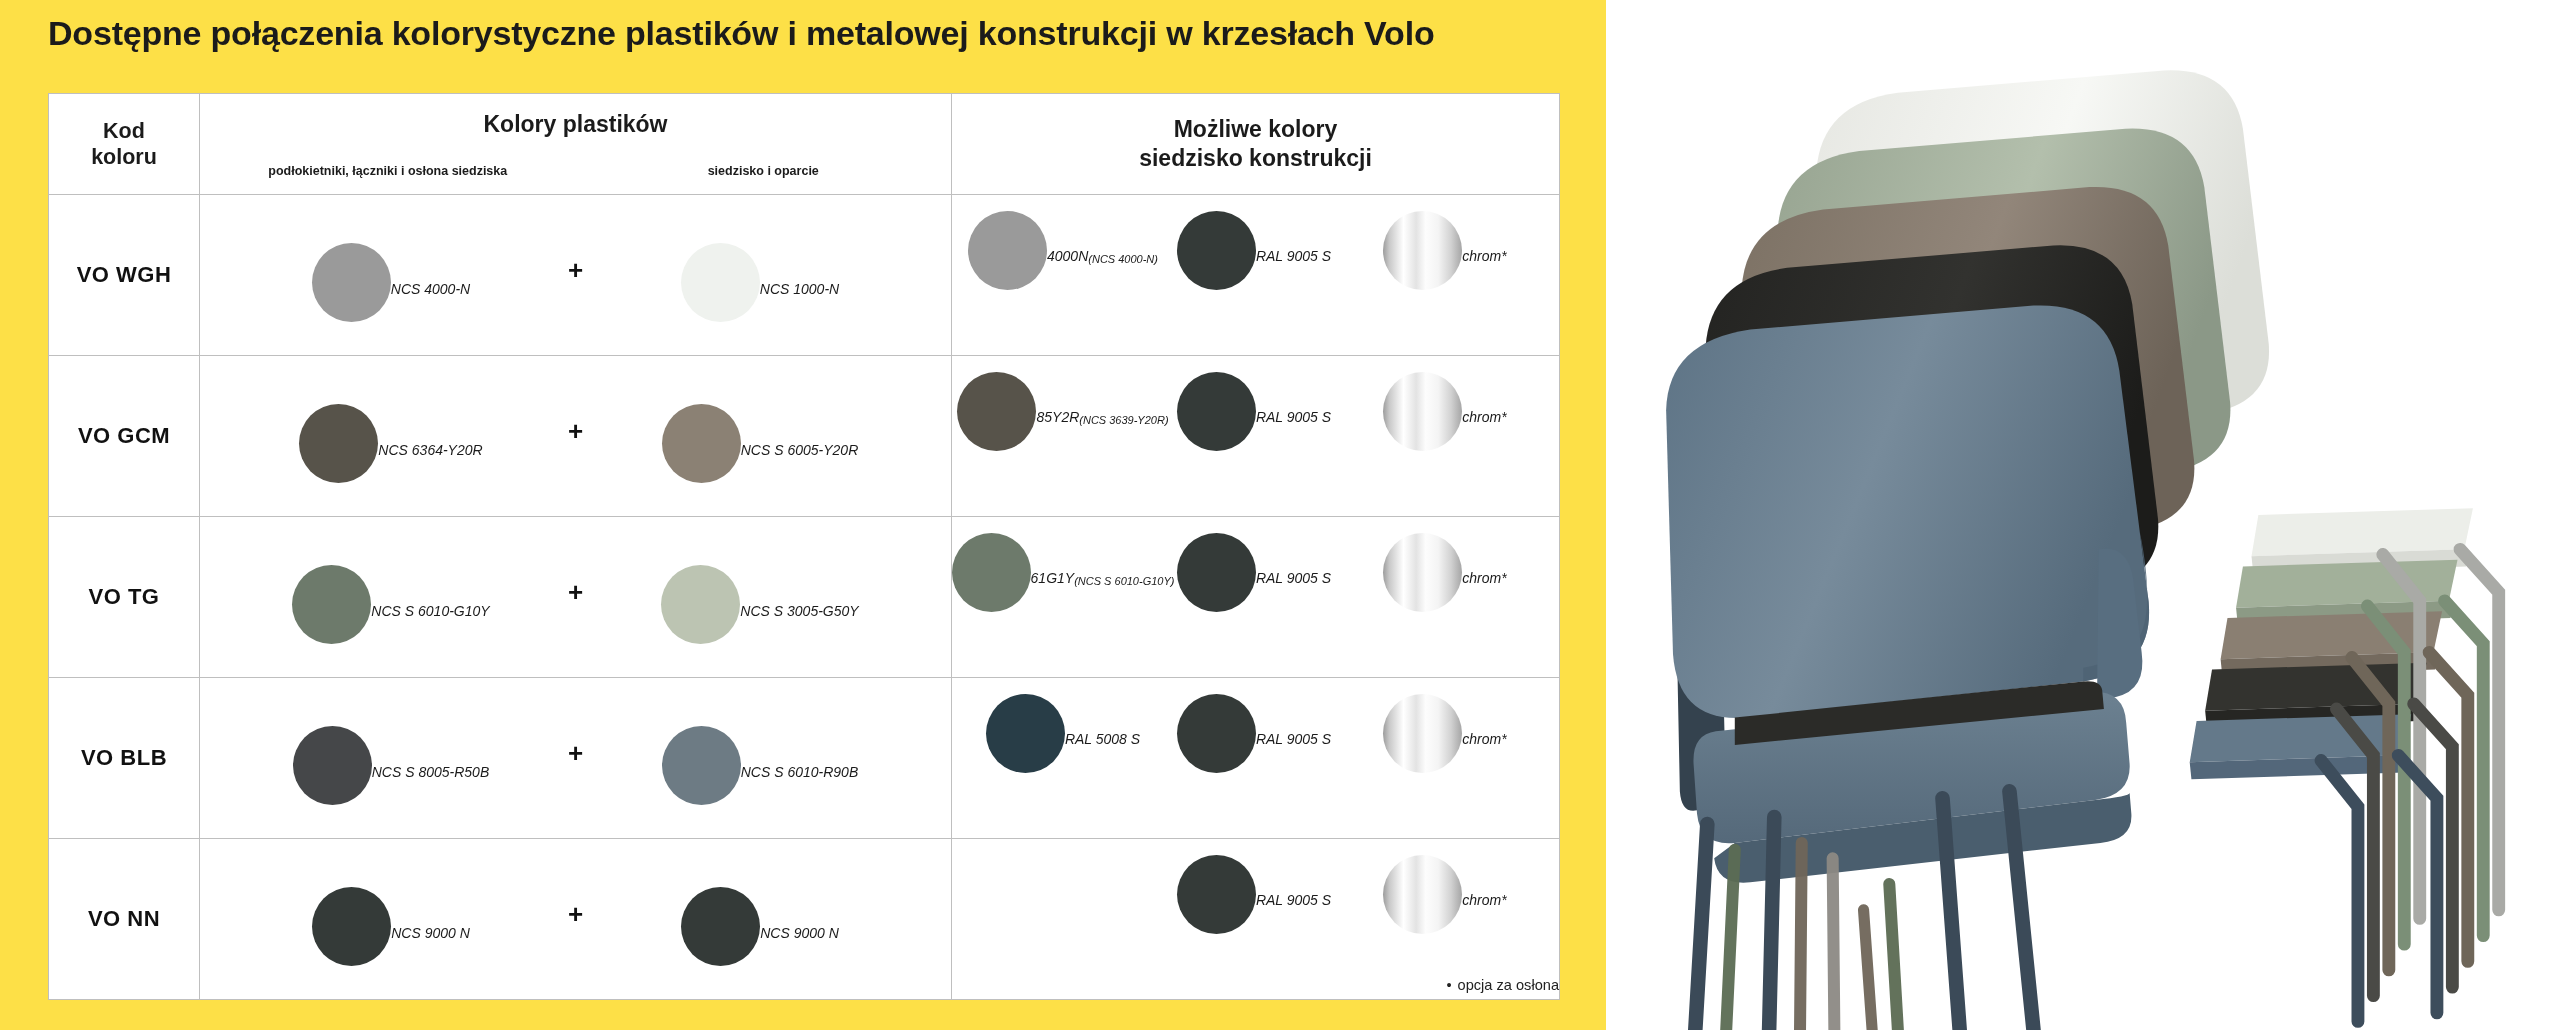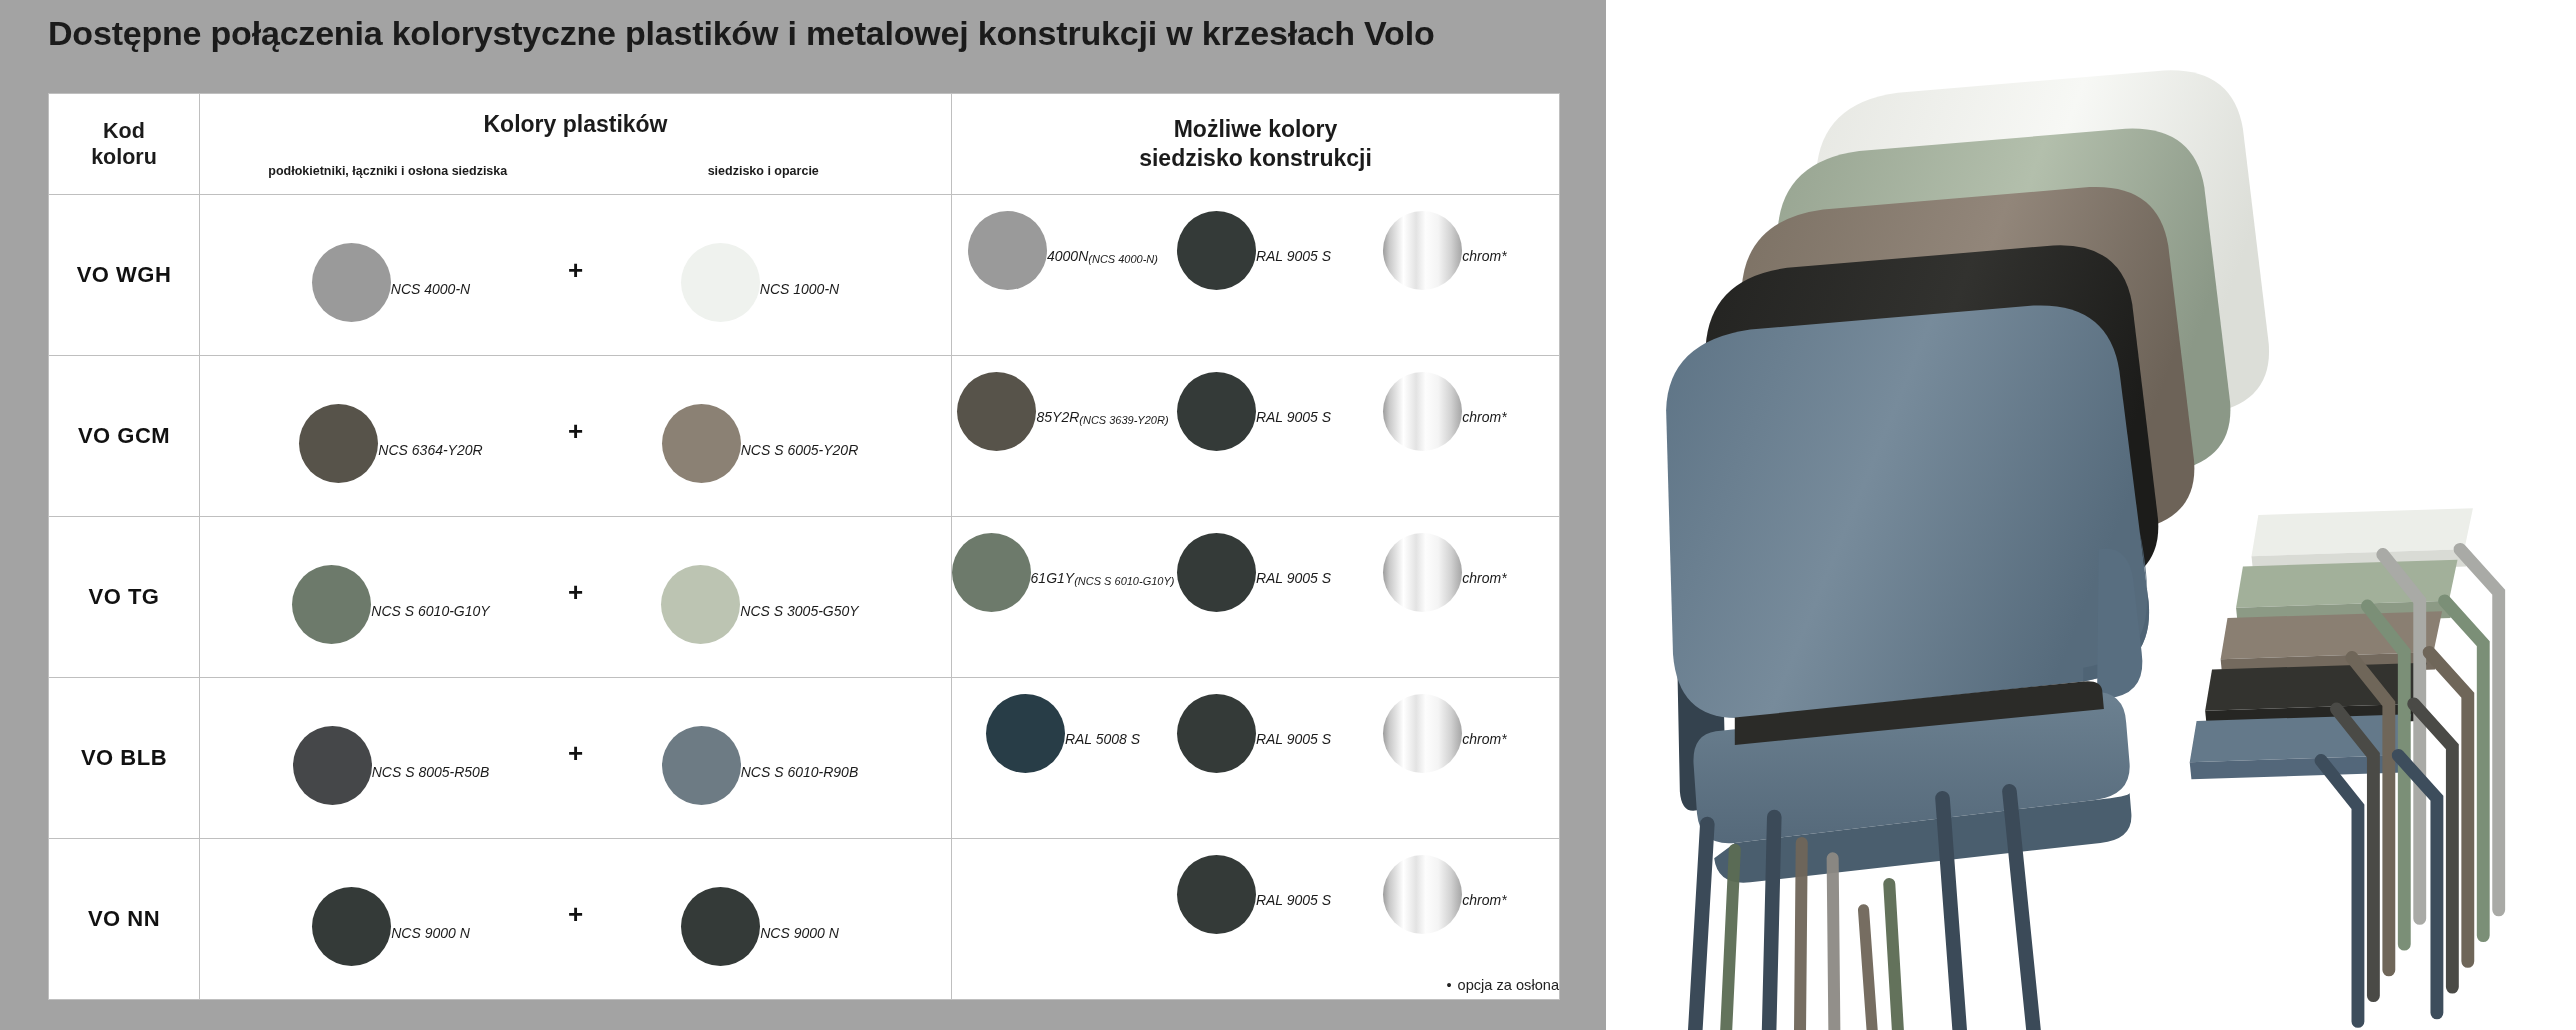--- a/index.html
+++ b/index.html
@@ -4,21 +4,21 @@
 <title>Volo</title>
 <style>
   * { box-sizing: border-box; }
   html, body {
     margin: 0; padding: 0;
     width: 2576px; height: 1030px;
     background: #ffffff;
     font-family: "Liberation Sans", sans-serif;
     overflow: hidden;
   }
-  .page { position: relative; width: 2576px; height: 1030px; background:#a3a3a3; }
+  .page { position: relative; width: 2576px; height: 1030px; background:#fde047; }
 
   
   .title {
     position: absolute;
     left: 48px; top: 13.7px;
     font-size: 34px;
     font-weight: bold;
     color: #1b1b1b;
     letter-spacing: -0.2px;
     white-space: nowrap;

